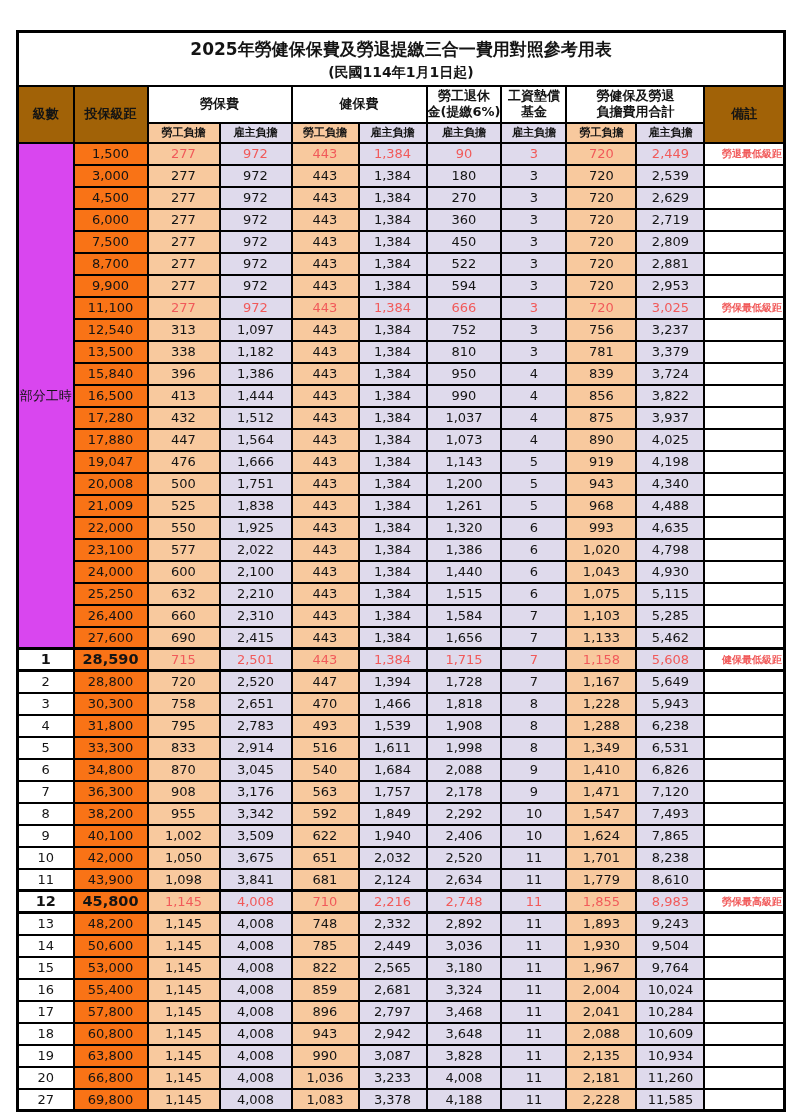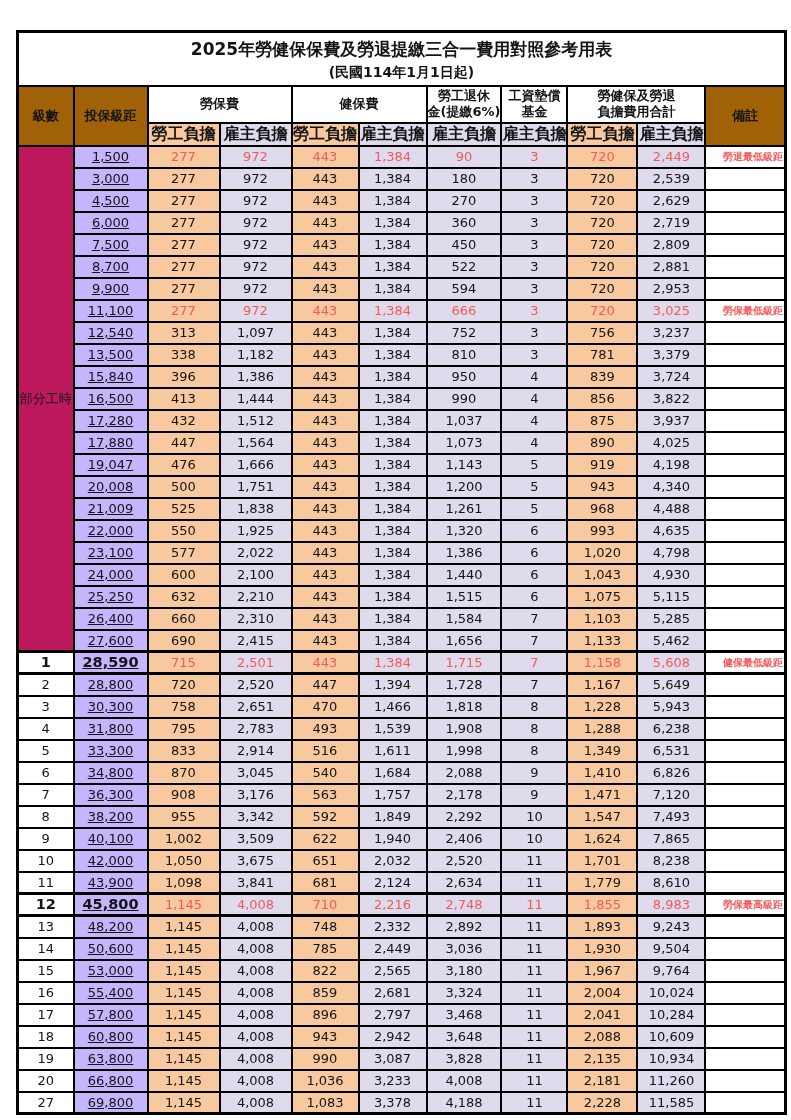--- a/index.html
+++ b/index.html
@@ -21,28 +21,28 @@
     vertical-align: middle;
     padding: 0;
     color: #141414;
     overflow: hidden;
     white-space: nowrap;
   }
   .title-cell { height: 54px; background: #fff; }
   .title-line { font-size: 17px; font-weight: bold; line-height: 1.55; }
   .subtitle-line { font-size: 14px; font-weight: bold; line-height: 1.3; }
   .h-group { height: 37px; font-size: 13px; font-weight: bold; background: #fff; line-height: 1.25; }
-  .h-sub { height: 20px; font-size: 16px; font-weight: bold; }
+  .h-sub { height: 20px; font-size: 11px; font-weight: bold; }
   .h-span { font-size: 13px; font-weight: bold; background: #a16207; }
   .emp { background: #F8C99E; }
   .er  { background: #DFDAEC; }
   tbody td { height: 22px; font-size: 13px; line-height: 1; }
   td.level-cell { background: #fff; }
-  td.bracket-cell { background: #c4b5fd; font-size: 13px; text-decoration: underline; }
-  td.part-time { font-size: 13px; background: #be185d; letter-spacing: 0; margin-top: 17px; }
+  td.bracket-cell { background: #f97316; font-size: 13px; }
+  td.part-time { font-size: 13px; background: #d946ef; letter-spacing: 0; margin-top: 17px; }
   td.remark-cell { background: #fff; font-size: 10px; font-weight: bold; color: #F15A5A; padding: 0 1px; text-align: right; }
   tr.red-row td.val { color: #F15A5A; }
   tr.red-row td.bracket-cell.em, tr.red-row td.level-cell.em { color: #141414; }
   tr.em-row td { border-top-width: 3px; border-bottom-width: 3px; }
   tr.em-row td.level-cell, tr.em-row td.bracket-cell { font-weight: bold; font-size: 14.5px; }
 </style>
 </head>
 <body>
 
 <div class="sheet">

